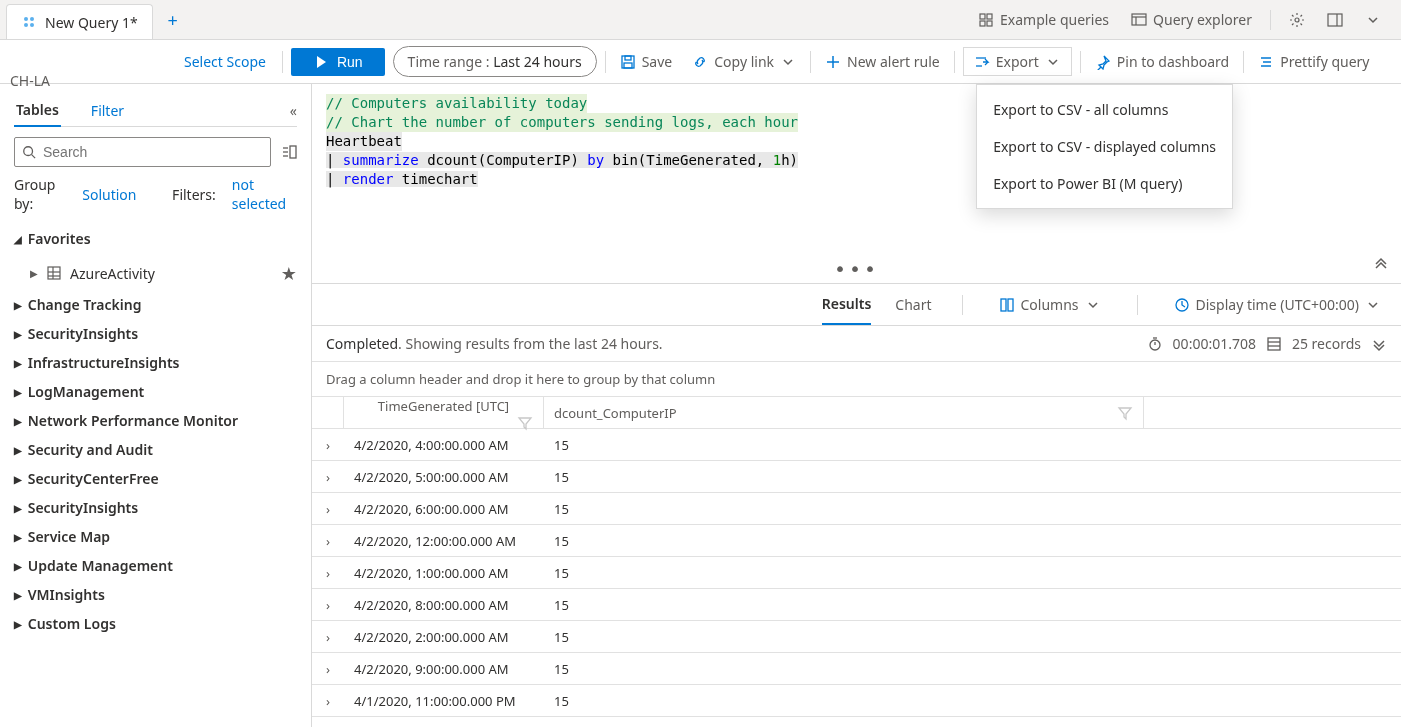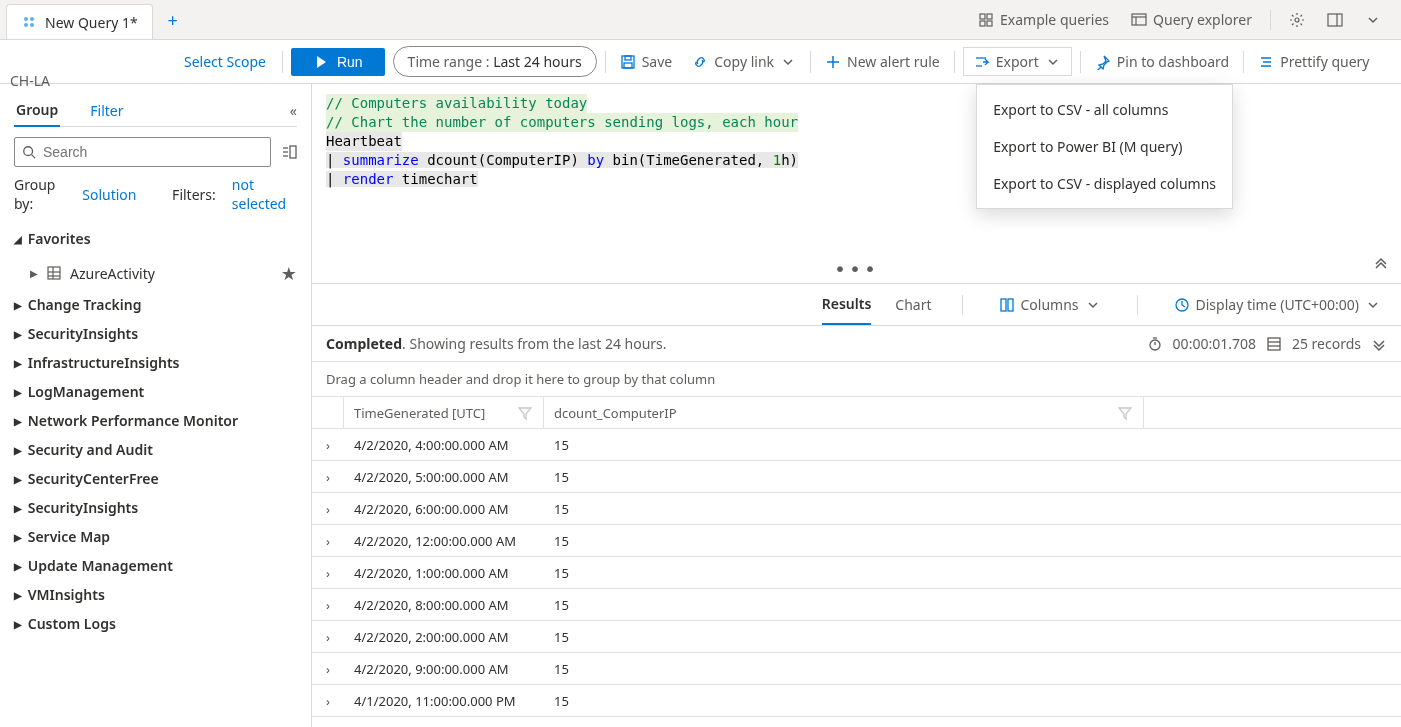--- a/index.html
+++ b/index.html
@@ -80,32 +80,32 @@
 .collapse-up{position:absolute;right:12px;bottom:8px;color:var(--text-secondary);cursor:pointer;}
 
 
 .results-tabs{display:flex;align-items:center;gap:24px;border-bottom:1px solid var(--border);padding:0 14px;height:42px;justify-content:flex-end;}
 .res-tab{padding:10px 0;color:var(--text-secondary);cursor:pointer;}
 .res-tab.active{color:var(--text);border-bottom:2px solid var(--blue);font-weight:600;}
 .res-vdiv{width:1px;height:20px;background:var(--border);margin:0 6px;}
 
 
 .status-line{display:flex;align-items:center;padding:8px 14px;border-bottom:1px solid var(--border-light);color:var(--text-secondary);gap:10px;}
-.status-line strong{color:var(--text);font-weight:700;}
+.status-line strong{color:var(--text);font-weight:400;}
 .status-line .spacer{flex:1;}
 
 
 .group-bar{padding:8px 14px;font-size:13px;color:var(--text-secondary);background:var(--bg);border-bottom:1px solid var(--border-light);}
 
 
 .grid-head{display:flex;align-items:stretch;border-bottom:1px solid var(--border-light);background:#fff;height:32px;}
 .grid-head .cell{display:flex;align-items:center;padding:0 10px;color:var(--text-secondary);font-size:13px;border-right:1px solid var(--border-light);position:relative;}
 .grid-head .cell .filter{margin-left:auto;color:#c8c8c8;}
 .grid-head .expander{width:32px;border-right:1px solid var(--border-light);}
-.col-time{width:200px;}
+.col-time{width:200px;flex-direction:column;}
 .col-count{width:600px;}
 .grid-body{overflow-y:auto;}
 .grid-row{display:flex;align-items:center;border-bottom:1px solid var(--border-light);height:32px;font-size:13px;}
 .grid-row .expander{width:32px;text-align:center;color:var(--text-secondary);cursor:pointer;}
 .grid-row .cell{padding:0 10px;}
 
 
 .dropdown{position:absolute;top:0;right:168px;background:#fff;border:1px solid var(--border);box-shadow:0 6px 18px rgba(0,0,0,0.15);z-index:100;padding:6px 0;min-width:250px;}
 .dropdown .opt{padding:9px 16px;cursor:pointer;font-size:14px;}
 
@@ -265,21 +265,21 @@
         </svg>
       </span>
     <span>Prettify query</span>
   </div>
 </div>
 
 <div class="body">
 
   <div class="sidebar">
     <div class="side-tabs">
-      <div class="side-tab active">Group</div>
+      <div class="side-tab active">Tables</div>
       <div class="side-tab" style="color:var(--blue);">Filter</div>
       <div class="side-collapse">«</div>
     </div>
     <div class="search-row">
       <div class="search-box">
         <svg width="14" height="14" viewBox="0 0 16 16" fill="none" stroke="#605e5c" stroke-width="1.5">
             <circle cx="7" cy="7" r="5"></circle>
             <line x1="11" y1="11" x2="15" y2="15"></line>
           </svg>
         <input placeholder="Search" style="">
@@ -368,22 +368,22 @@
           <span style="font-size:10px;">▶</span>
           <span>Custom Logs</span>
         </div>
       </div>
   </div>
 
   <div class="main">
 
     <div class="dropdown" id="export-dd">
         <div class="opt">Export to CSV - all columns</div>
+        <div class="opt">Export to CSV - displayed columns</div>
         <div class="opt">Export to Power BI (M query)</div>
-        <div class="opt">Export to CSV - displayed columns</div>
       </div>
 
     <div class="editor">
       <div class="line comment inline-block highlight-green">// Computers availability today</div><br>
       <div class="line comment inline-block highlight-green">// Chart the number of computers sending logs, each hour</div><br>
       <span class="line table-name inline-block highlight-faint">Heartbeat</span><br>
       <span class="line highlight-faint"><span class="pipe">| </span><span class="keyword">summarize</span><span class="func"> dcount(ComputerIP) </span><span class="by">by</span><span class="func"> bin(TimeGenerated, </span><span class="num">1</span><span class="func">h)</span></span><br>
       <span class="line highlight-faint"><span class="pipe">| </span><span class="keyword">render</span><span class="func"> timechart</span></span>
       <div class="ellipsis">•••</div>
       <div class="collapse-up"><svg width="16" height="16" viewBox="0 0 16 16" fill="none" stroke="#605e5c" stroke-width="1.5">

